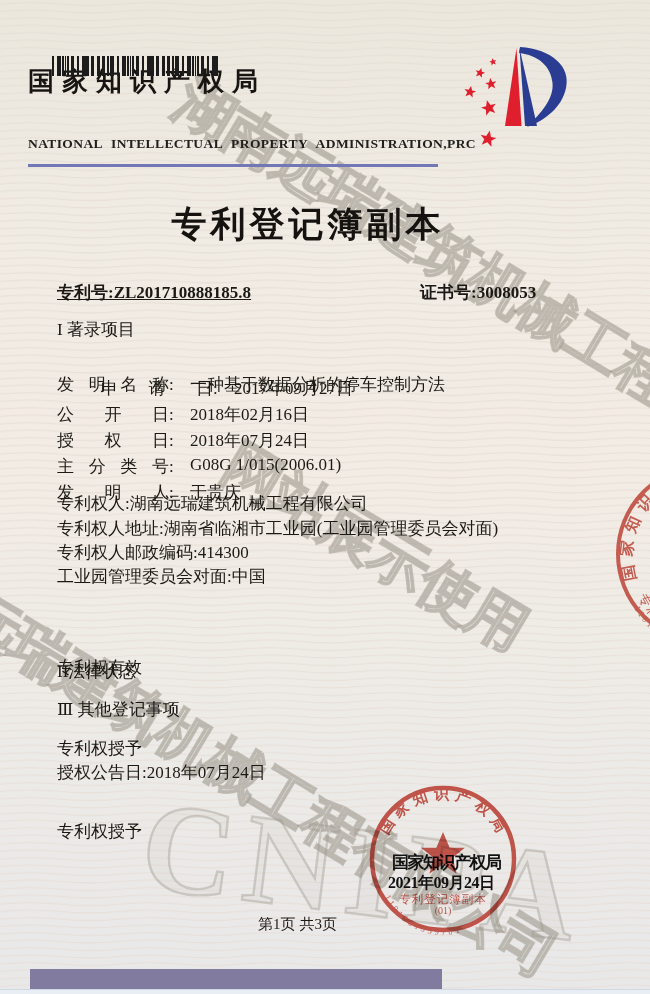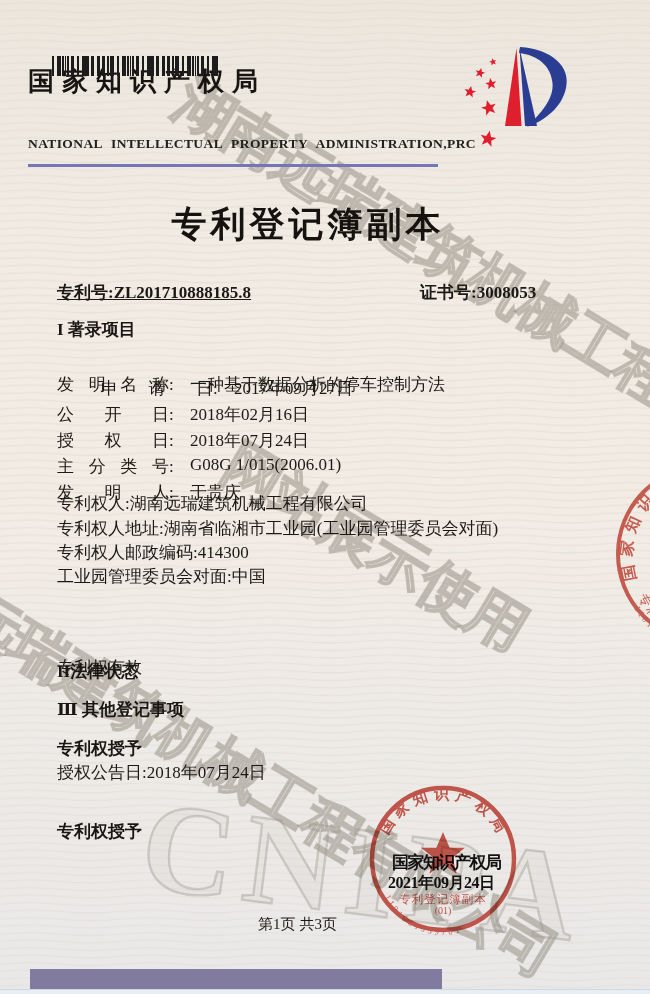--- a/index.html
+++ b/index.html
@@ -22,21 +22,21 @@
   .barcode{left:52px;top:56px;width:166px;height:20px;z-index:3;
      background-image:
        repeating-linear-gradient(90deg,#1c1c1c 0 2px,transparent 2px 5px),
        repeating-linear-gradient(90deg,#1c1c1c 0 1px,transparent 1px 6px,#1c1c1c 6px 9px,transparent 9px 13px);}
   .agency-en{left:28px;top:136px;font-size:13.5px;font-weight:bold;letter-spacing:.4px;word-spacing:5px;color:#22201e;}
   .rule{left:28px;top:164px;width:410px;height:3px;background:#7477b5;}
   .doc-title{left:0;top:201px;width:616px;text-align:center;font-size:35px;font-weight:bold;letter-spacing:4px;color:#151210;}
   .meta-row{left:0;top:281px;width:650px;font-size:17px;font-weight:bold;color:#1b1815;}
   .meta-patent{position:absolute;left:57px;top:0;text-decoration:underline;}
   .meta-cert{position:absolute;left:420px;top:0;}
-  .sec-h{font-size:17px;font-weight:bold;color:#191613;}
+  .sec-h{font-size:17px;font-weight:normal;color:#191613;}
   .txt{font-size:17px;color:#1d1a16;}
   .frow{left:57px;width:560px;}
   .flabel{display:inline-block;width:112px;text-align:justify;text-align-last:justify;font-size:17px;color:#1d1a16;}
   .fcolon{font-size:17px;color:#1d1a16;}
   .fvalue{position:absolute;left:133px;top:0;font-size:17px;color:#1d1a16;white-space:nowrap;}
   .owner{left:57px;font-size:17px;color:#1d1a16;line-height:24.5px;}
   .stamp-print{font-weight:bold;color:#111;z-index:2;white-space:nowrap;}
   .pagefoot{left:258px;top:915px;font-size:15px;color:#1d1a16;display:flex;gap:4px;}
   .footer-bar{left:30px;top:969px;width:412px;height:22px;background:#817b9f;z-index:2;}
   .scan-edge{left:0;top:989px;width:650px;height:5px;background:#e9eef4;border-top:1px solid #cfd9e2;z-index:4;}

